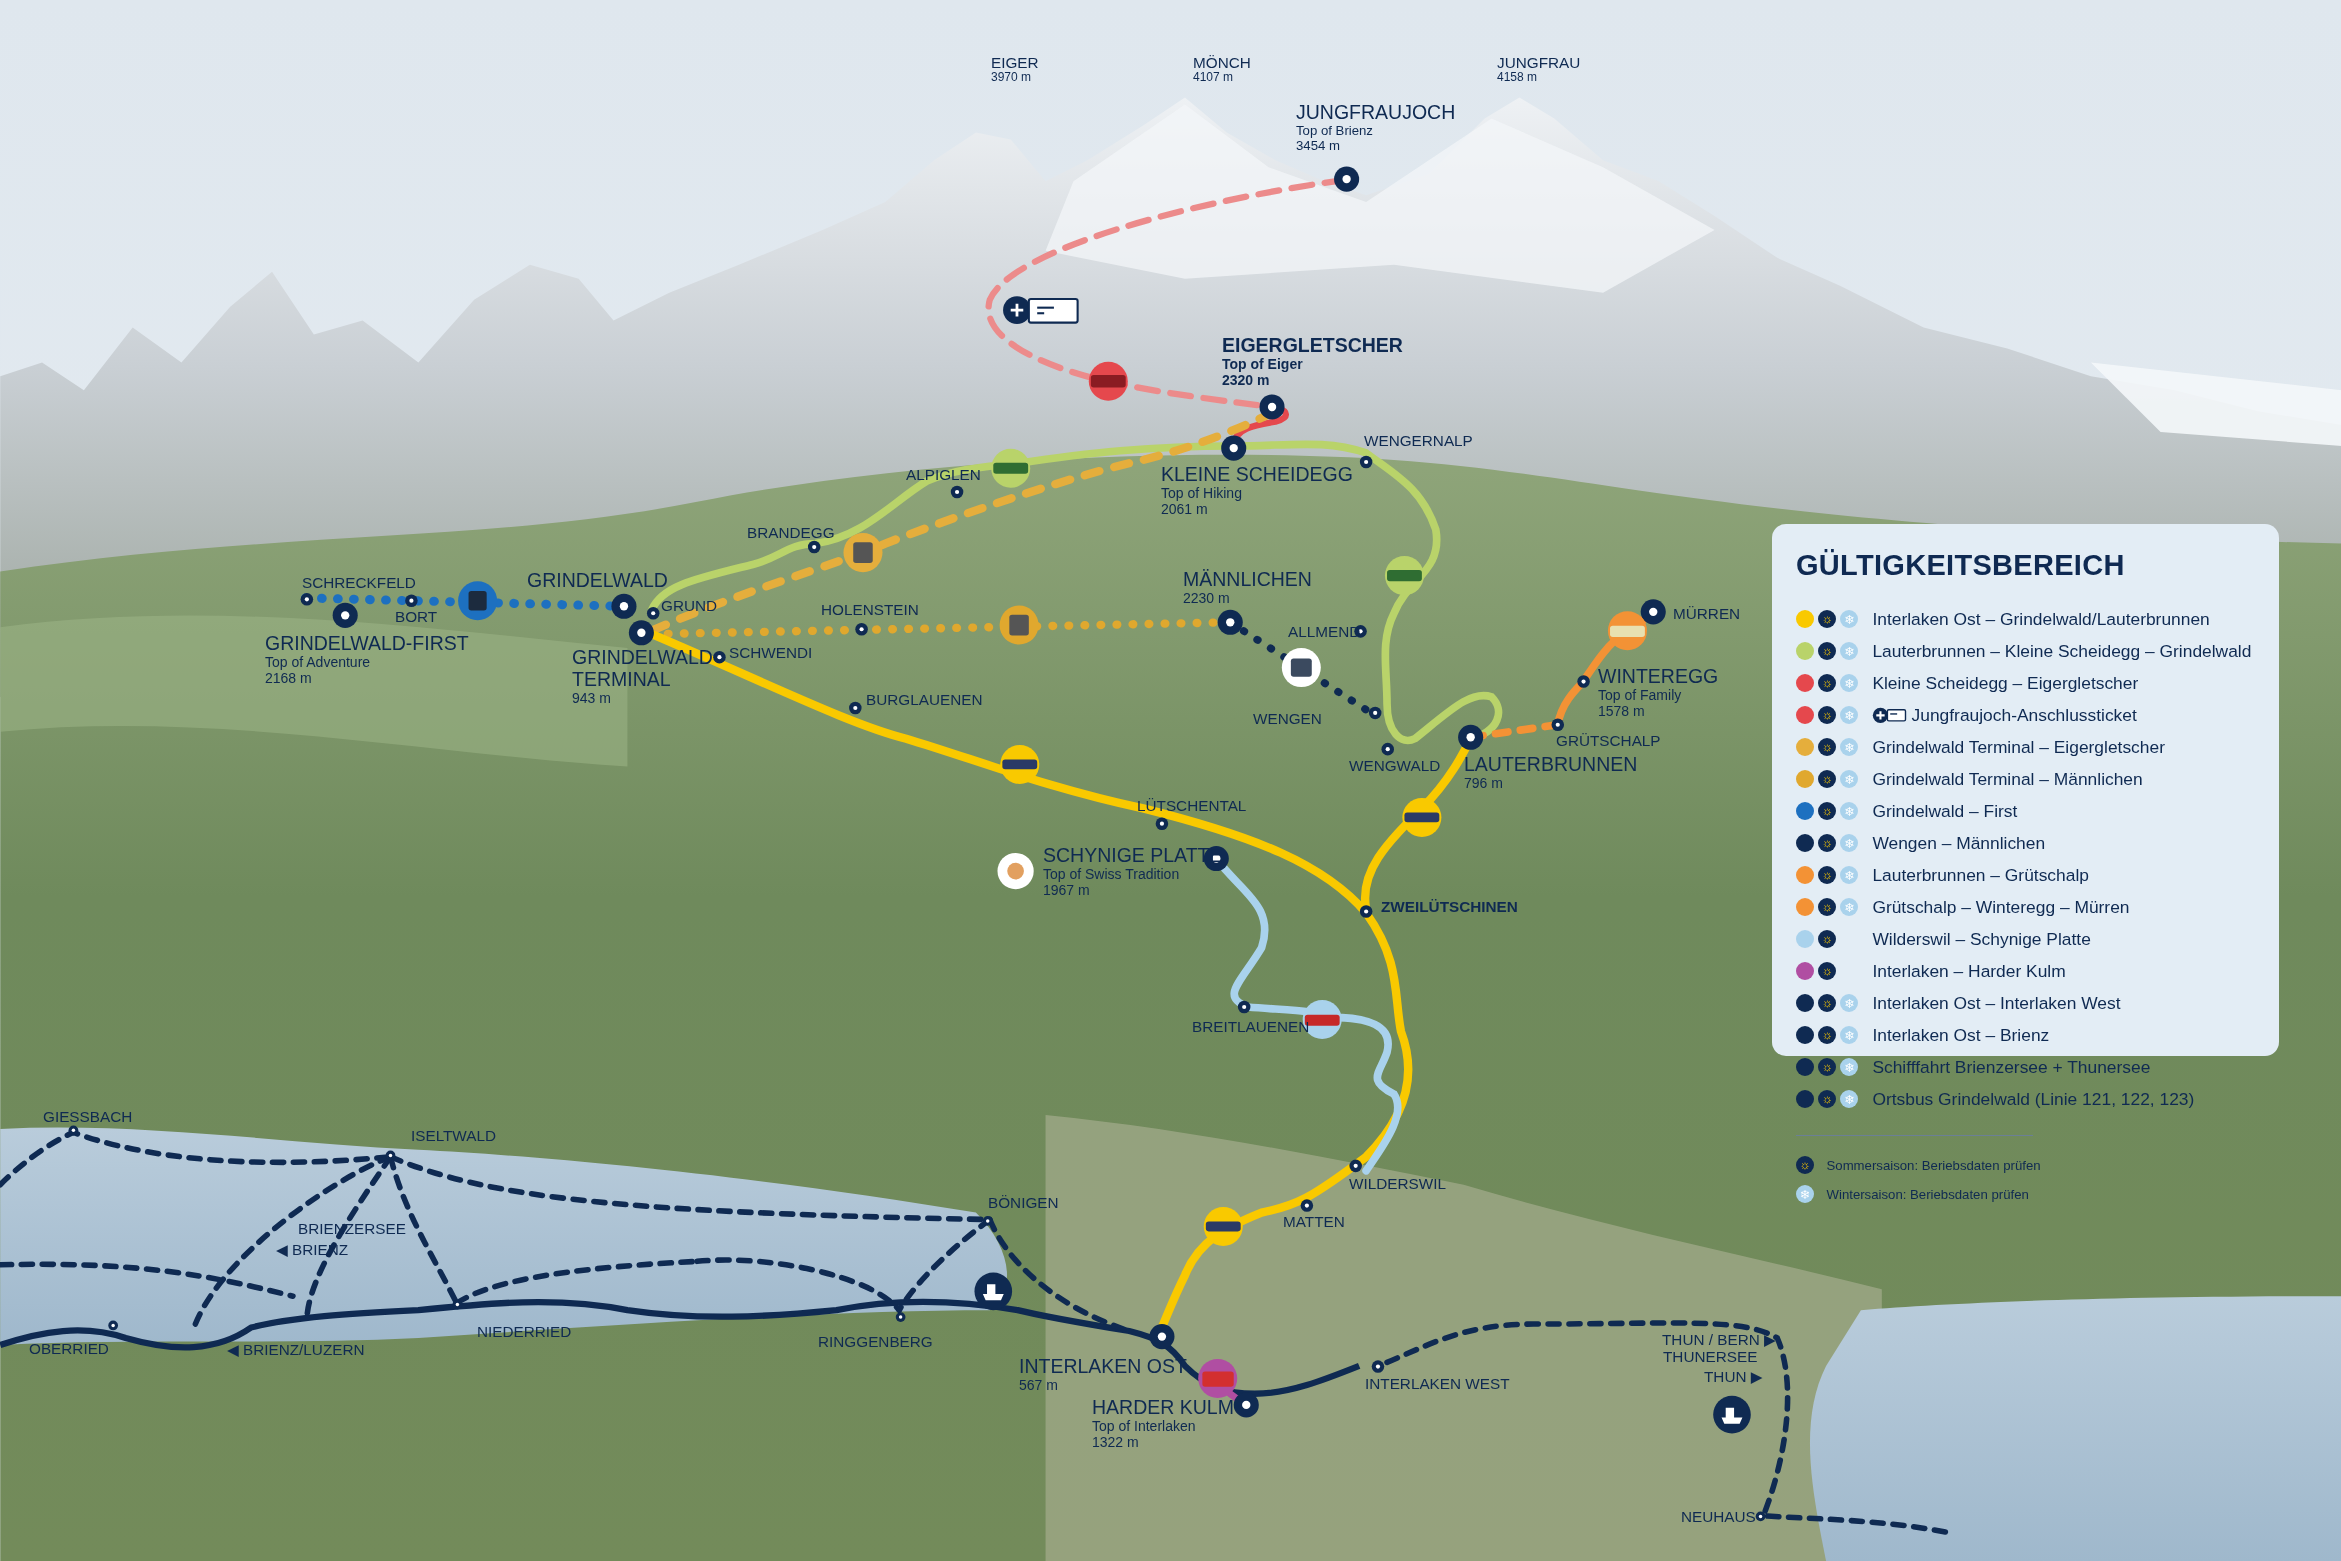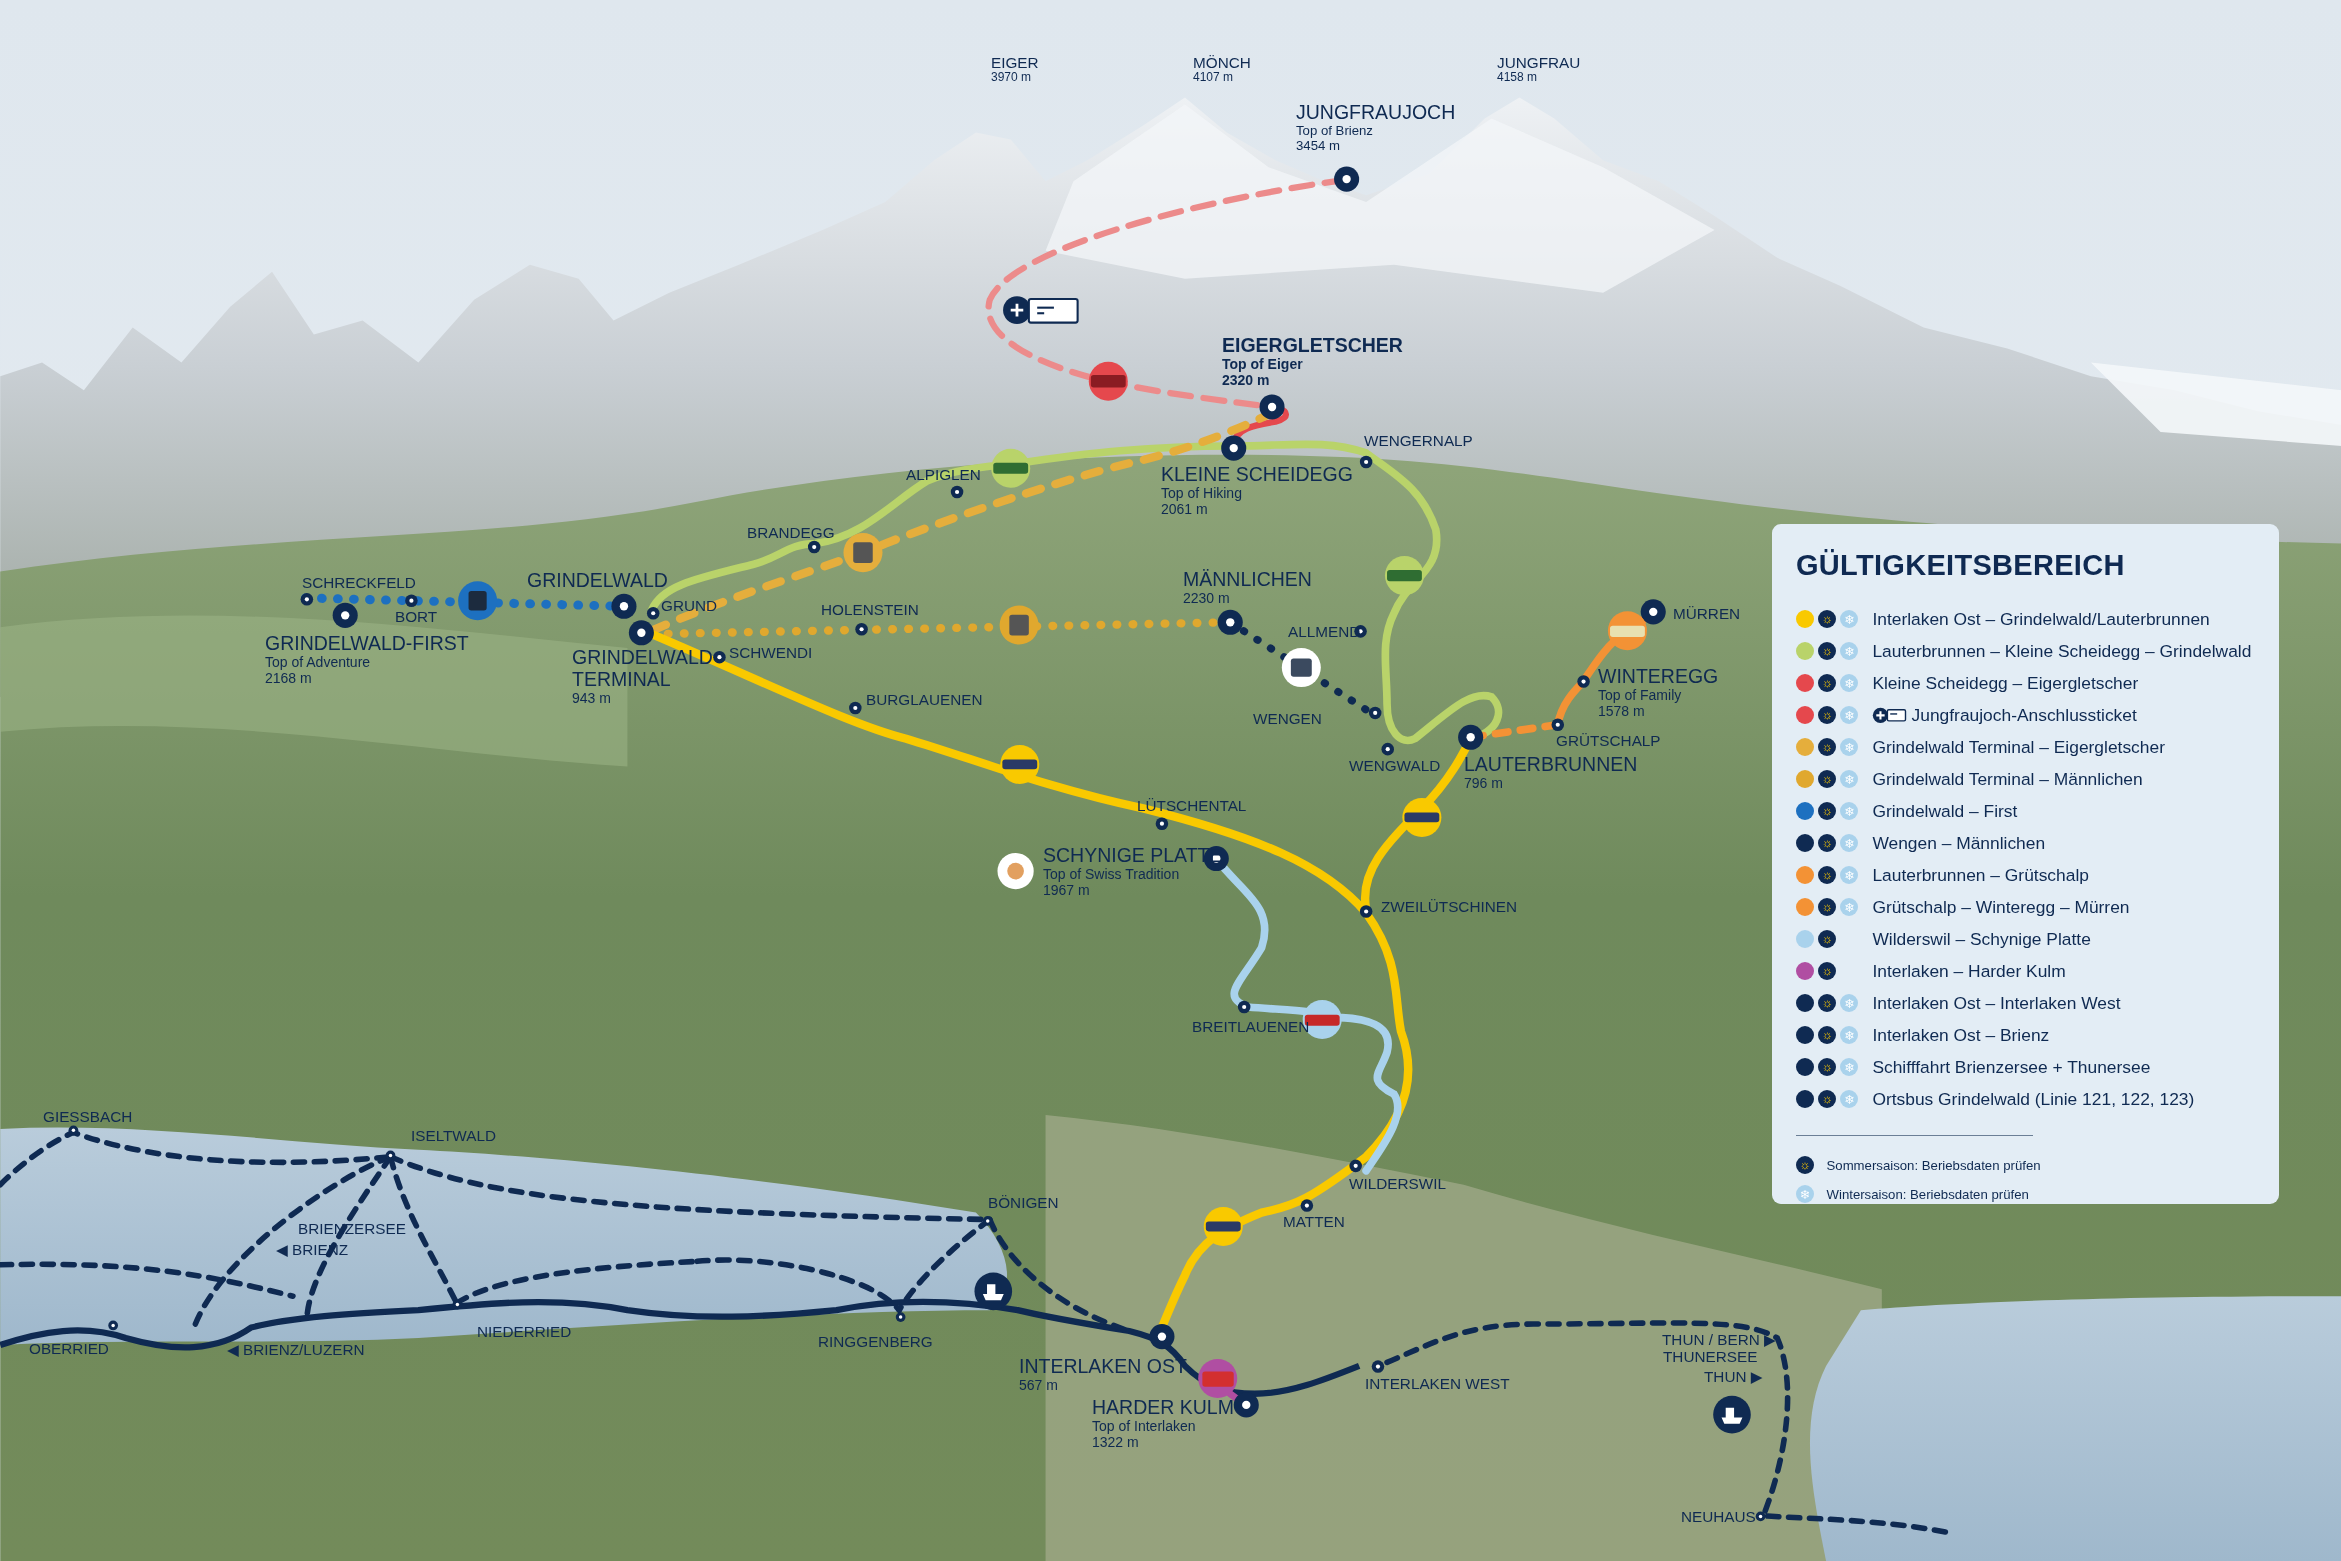--- a/index.html
+++ b/index.html
@@ -6,22 +6,22 @@
   body { width:2342px; height:1561px; position:relative; overflow:hidden;
          font-family:"Liberation Sans", sans-serif; color:#0f2a52; background:#dfe8ef; }
   .map { position:absolute; left:0; top:0; width:2342px; height:1561px; }
   .lbl { position:absolute; font-family:"Liberation Sans", sans-serif; color:#0f2a52; white-space:nowrap; line-height:1.12; }
   .lbl .t { display:block; }
   .lbl .s { display:block; font-size:0.62em; }
   .sm { font-size:15.3px; }
   .md { font-size:19.5px; }
   .pk { font-size:15.3px; }
   .pk .s { font-size:12px; }
-  .legend { position:absolute; left:1772px; top:524px; width:507px; height:680px;
-            background:#e3edf5; border-radius:9px; box-sizing:border-box; padding:25px 24px; }
+  .legend { position:absolute; left:1772px; top:524px; width:507px; height:532px;
+            background:#e3edf5; border-radius:14px; box-sizing:border-box; padding:25px 24px; }
   .legend h2 { margin:0 0 21px 0; font-size:29px; font-weight:bold; color:#0f2a52; letter-spacing:0.3px; }
   .lg-row { display:flex; align-items:center; height:32px; }
   .dot { width:18px; height:18px; border-radius:50%; margin-right:4.2px; flex:none; }
   .sun { width:18px; height:18px; border-radius:50%; background:#0f2a52; color:#f6c600; font-size:12.5px;
          display:flex; align-items:center; justify-content:center; margin-right:4.2px; flex:none; }
   .snow { width:18px; height:18px; border-radius:50%; background:#a9d2ec; color:#fff; font-size:12.5px;
           display:flex; align-items:center; justify-content:center; margin-right:14px; flex:none; }
   .snow.empty { background:transparent; }
   .lg-text { font-size:17.4px; color:#0f2a52; }
   .ticket-ic { display:inline-flex; align-items:center; margin-right:4.2px; }
@@ -424,21 +424,21 @@
 <div class="lbl sm" style="left:661px;top:597px;">GRUND</div>
 <div class="lbl sm" style="left:302px;top:574px;">SCHRECKFELD</div>
 <div class="lbl sm" style="left:395px;top:608px;">BORT</div>
 <div class="lbl sm" style="left:729px;top:644px;text-align:right;">SCHWENDI</div>
 <div class="lbl sm" style="left:821px;top:601px;">HOLENSTEIN</div>
 <div class="lbl sm" style="left:1288px;top:623px;">ALLMEND</div>
 <div class="lbl sm" style="left:1253px;top:710px;">WENGEN</div>
 <div class="lbl sm" style="left:1349px;top:757px;">WENGWALD</div>
 <div class="lbl sm" style="left:866px;top:691px;">BURGLAUENEN</div>
 <div class="lbl sm" style="left:1137px;top:797px;">LÜTSCHENTAL</div>
-<div class="lbl sm" style="left:1381px;top:898px;">ZWEILÜTSCHINEN</div>
+<div class="lbl sm" style="left:1381px;top:898px;font-weight:bold;">ZWEILÜTSCHINEN</div>
 <div class="lbl sm" style="left:1556px;top:732px;">GRÜTSCHALP</div>
 <div class="lbl sm" style="left:1673px;top:605px;">MÜRREN</div>
 <div class="lbl sm" style="left:1192px;top:1018px;">BREITLAUENEN</div>
 <div class="lbl sm" style="left:1349px;top:1175px;">WILDERSWIL</div>
 <div class="lbl sm" style="left:1283px;top:1213px;">MATTEN</div>
 <div class="lbl sm" style="left:988px;top:1194px;">BÖNIGEN</div>
 <div class="lbl sm" style="left:1365px;top:1375px;">INTERLAKEN WEST</div>
 <div class="lbl sm" style="left:43px;top:1108px;">GIESSBACH</div>
 <div class="lbl sm" style="left:411px;top:1127px;">ISELTWALD</div>
 <div class="lbl sm" style="left:29px;top:1340px;">OBERRIED</div>

